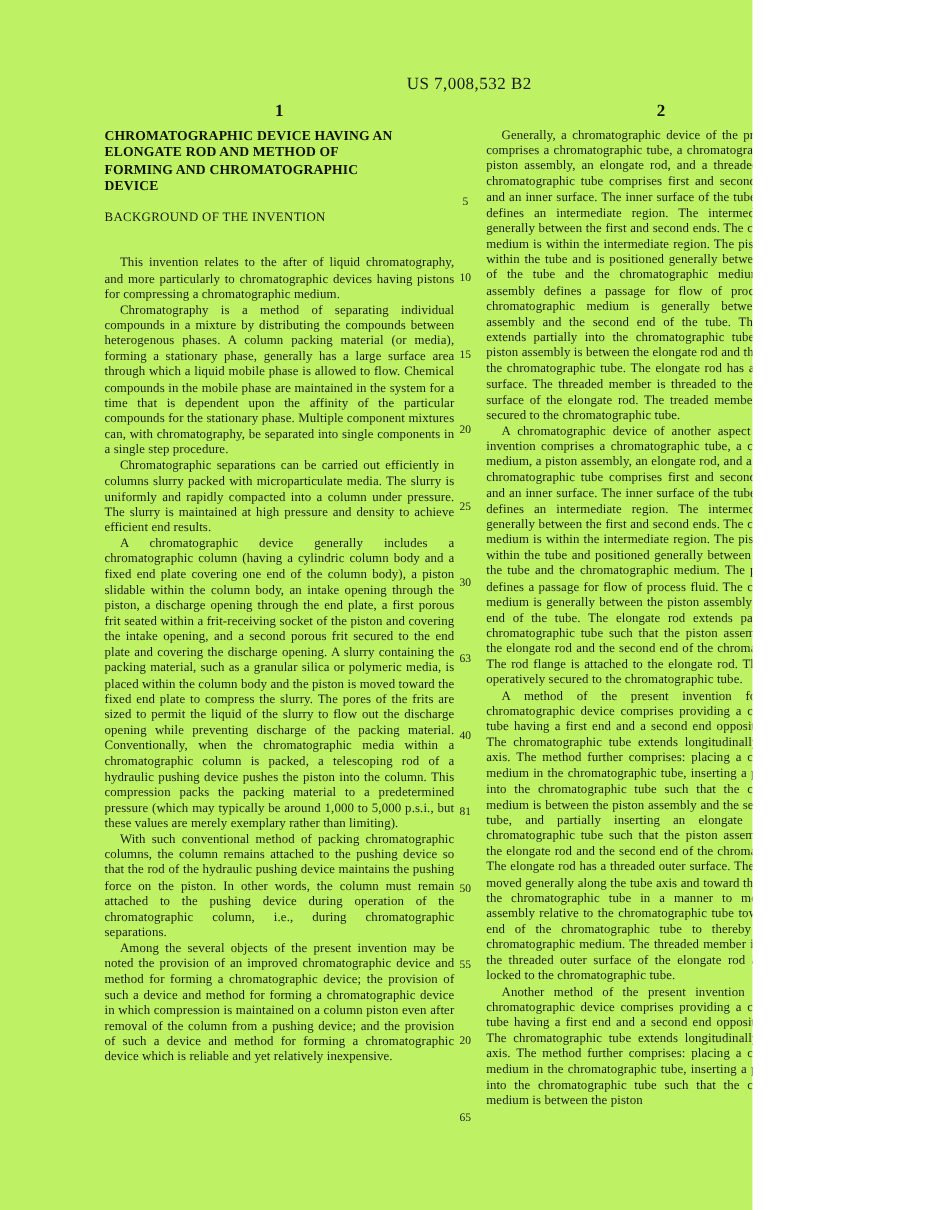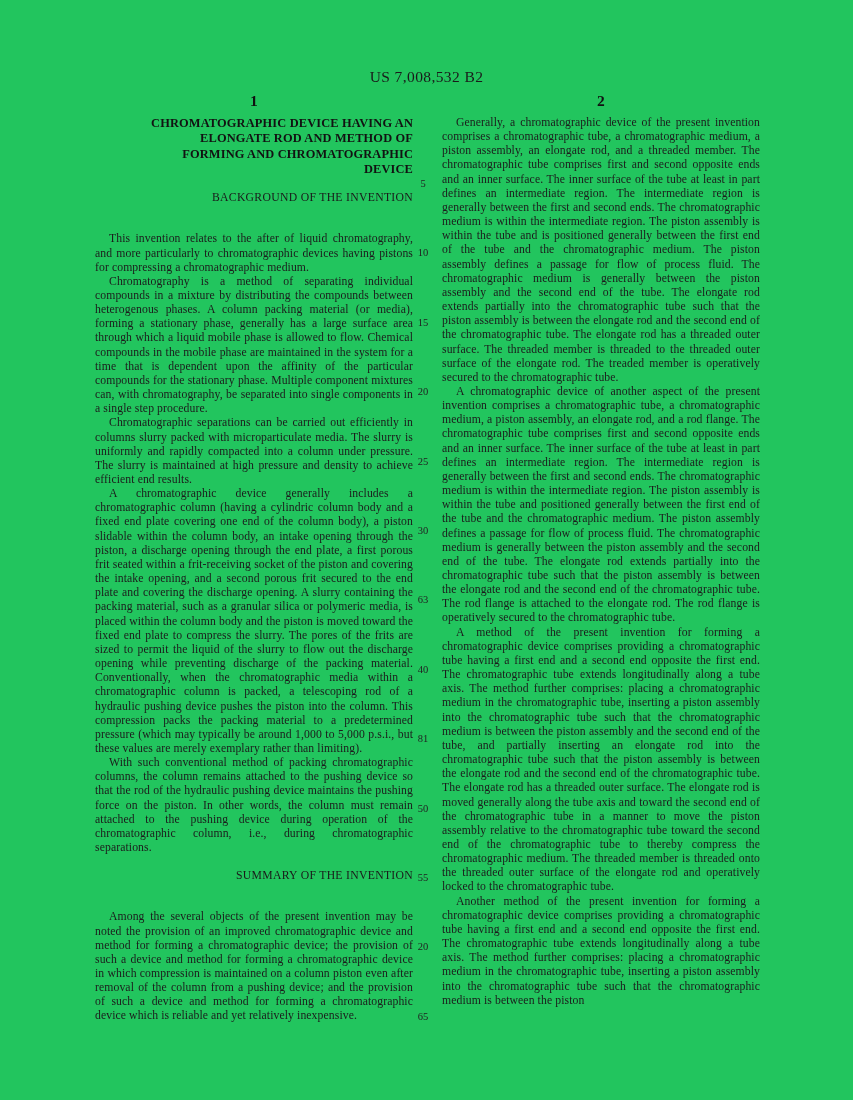--- a/index.html
+++ b/index.html
@@ -2,23 +2,23 @@
 <html><head>
 <meta charset="utf-8">
 <style>
   html, body {
     margin: 0;
     padding: 0;
     background: #ffffff;
   }
   .page {
     position: relative;
-    width: 853px;
+    width: 684px;
     height: 1100px;
-    background: #22c55e;
+    background: #bef264;
     color: #161616;
     font-family: "Liberation Serif", "DejaVu Serif", serif;
     overflow: hidden;
   }
   .patent-number {
     position: absolute;
     top: 68px;
     left: 0;
     width: 853px;
     text-align: center;
@@ -41,30 +41,30 @@
   .col-num {
     text-align: center;
     font-weight: bold;
     font-size: 15.5px;
     line-height: 16px;
     margin-bottom: 7px;
     color: #111111;
   }
   .invention-title {
     font-weight: bold;
-    text-align: right;
+    text-align: left;
     font-size: 12.4px;
     line-height: 15.3px;
     white-space: pre-line;
     margin: 0 0 12px 0;
     letter-spacing: 0.15px;
     color: #121212;
   }
   .section-heading {
-    text-align: right;
+    text-align: left;
     text-indent: 0;
     font-size: 11.7px;
     letter-spacing: 0.3px;
     margin: 14px 0 27px 0;
     color: #1a1a1a;
   }
   .col p {
     margin: 0;
     text-indent: 14px;
   }
@@ -101,21 +101,20 @@
 ELONGATE ROD AND METHOD OF
 FORMING AND CHROMATOGRAPHIC
 DEVICE</div>
     <div id="left-sections">
         <div class="section-heading">BACKGROUND OF THE INVENTION</div>
         <p>This invention relates to the after of liquid chromatography, and more particularly to chromatographic devices having pistons for compressing a chromatographic medium.</p>
         <p>Chromatography is a method of separating individual compounds in a mixture by distributing the compounds between heterogenous phases. A column packing material (or media), forming a stationary phase, generally has a large surface area through which a liquid mobile phase is allowed to flow. Chemical compounds in the mobile phase are maintained in the system for a time that is dependent upon the affinity of the particular compounds for the stationary phase. Multiple component mixtures can, with chromatography, be separated into single components in a single step procedure.</p>
         <p>Chromatographic separations can be carried out efficiently in columns slurry packed with microparticulate media. The slurry is uniformly and rapidly compacted into a column under pressure. The slurry is maintained at high pressure and density to achieve efficient end results.</p>
         <p>A chromatographic device generally includes a chromatographic column (having a cylindric column body and a fixed end plate covering one end of the column body), a piston slidable within the column body, an intake opening through the piston, a discharge opening through the end plate, a first porous frit seated within a frit-receiving socket of the piston and covering the intake opening, and a second porous frit secured to the end plate and covering the discharge opening. A slurry containing the packing material, such as a granular silica or polymeric media, is placed within the column body and the piston is moved toward the fixed end plate to compress the slurry. The pores of the frits are sized to permit the liquid of the slurry to flow out the discharge opening while preventing discharge of the packing material. Conventionally, when the chromatographic media within a chromatographic column is packed, a telescoping rod of a hydraulic pushing device pushes the piston into the column. This compression packs the packing material to a predetermined pressure (which may typically be around 1,000 to 5,000 p.s.i., but these values are merely exemplary rather than limiting).</p>
         <p>With such conventional method of packing chromatographic columns, the column remains attached to the pushing device so that the rod of the hydraulic pushing device maintains the pushing force on the piston. In other words, the column must remain attached to the pushing device during operation of the chromatographic column, i.e., during chromatographic separations.</p>
-        <div class="section-heading">SUMMARY OF THE INVENTION</div>
         <p>Among the several objects of the present invention may be noted the provision of an improved chromatographic device and method for forming a chromatographic device; the provision of such a device and method for forming a chromatographic device in which compression is maintained on a column piston even after removal of the column from a pushing device; and the provision of such a device and method for forming a chromatographic device which is reliable and yet relatively inexpensive.</p>
       </div>
   </div>
 
   <div class="col col-right">
     <div class="col-num">2</div>
     <div id="right-paras">
         <p>Generally, a chromatographic device of the present invention comprises a chromatographic tube, a chromatographic medium, a piston assembly, an elongate rod, and a threaded member. The chromatographic tube comprises first and second opposite ends and an inner surface. The inner surface of the tube at least in part defines an intermediate region. The intermediate region is generally between the first and second ends. The chromatographic medium is within the intermediate region. The piston assembly is within the tube and is positioned generally between the first end of the tube and the chromatographic medium. The piston assembly defines a passage for flow of process fluid. The chromatographic medium is generally between the piston assembly and the second end of the tube. The elongate rod extends partially into the chromatographic tube such that the piston assembly is between the elongate rod and the second end of the chromatographic tube. The elongate rod has a threaded outer surface. The threaded member is threaded to the threaded outer surface of the elongate rod. The treaded member is operatively secured to the chromatographic tube.</p>
         <p>A chromatographic device of another aspect of the present invention comprises a chromatographic tube, a chromatographic medium, a piston assembly, an elongate rod, and a rod flange. The chromatographic tube comprises first and second opposite ends and an inner surface. The inner surface of the tube at least in part defines an intermediate region. The intermediate region is generally between the first and second ends. The chromatographic medium is within the intermediate region. The piston assembly is within the tube and positioned generally between the first end of the tube and the chromatographic medium. The piston assembly defines a passage for flow of process fluid. The chromatographic medium is generally between the piston assembly and the second end of the tube. The elongate rod extends partially into the chromatographic tube such that the piston assembly is between the elongate rod and the second end of the chromatographic tube. The rod flange is attached to the elongate rod. The rod flange is operatively secured to the chromatographic tube.</p>
         <p>A method of the present invention for forming a chromatographic device comprises providing a chromatographic tube having a first end and a second end opposite the first end. The chromatographic tube extends longitudinally along a tube axis. The method further comprises: placing a chromatographic medium in the chromatographic tube, inserting a piston assembly into the chromatographic tube such that the chromatographic medium is between the piston assembly and the second end of the tube, and partially inserting an elongate rod into the chromatographic tube such that the piston assembly is between the elongate rod and the second end of the chromatographic tube. The elongate rod has a threaded outer surface. The elongate rod is moved generally along the tube axis and toward the second end of the chromatographic tube in a manner to move the piston assembly relative to the chromatographic tube toward the second end of the chromatographic tube to thereby compress the chromatographic medium. The threaded member is threaded onto the threaded outer surface of the elongate rod and operatively locked to the chromatographic tube.</p>

